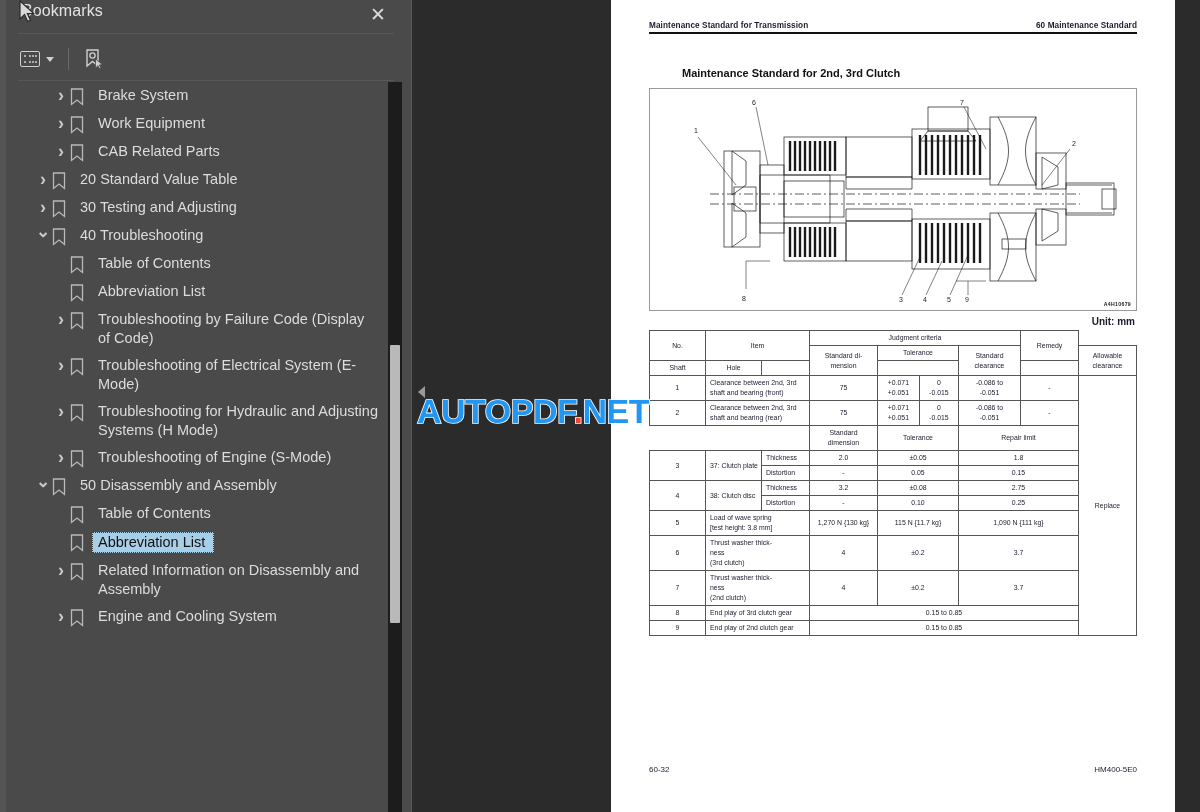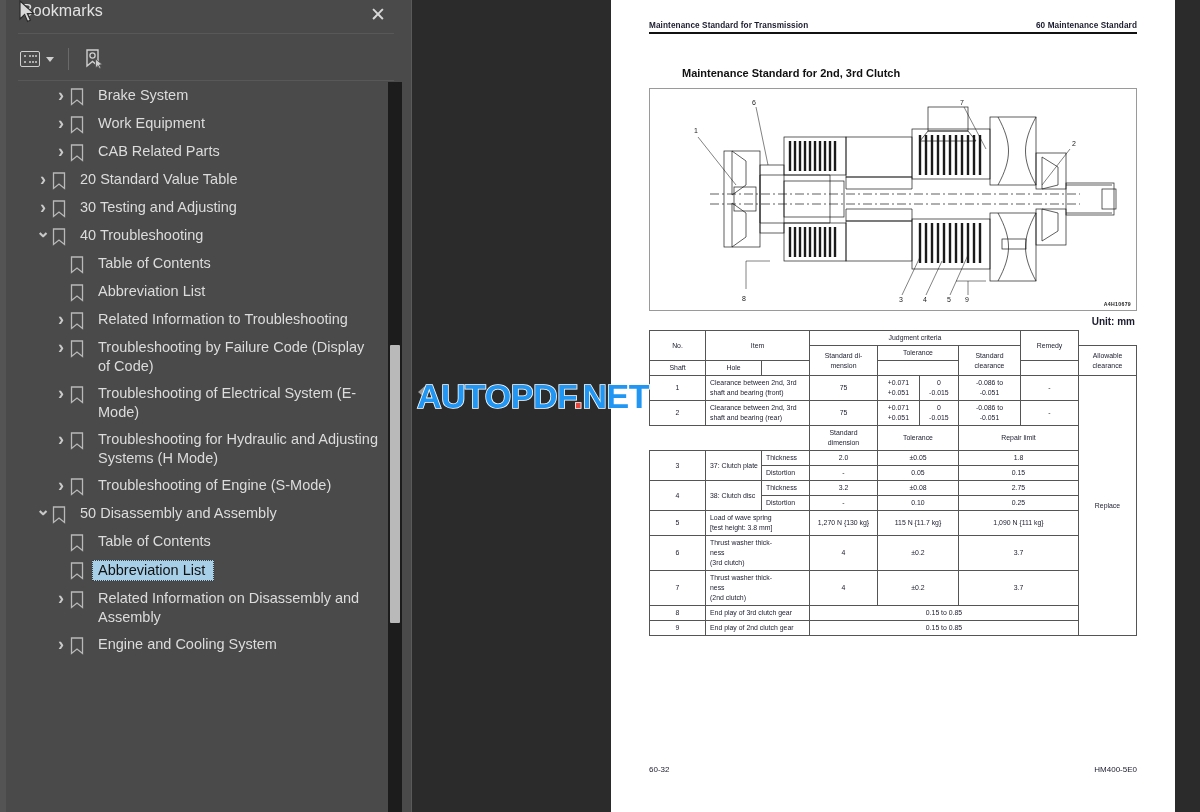--- a/index.html
+++ b/index.html
@@ -154,21 +154,21 @@
   #spec-table .lft { text-align: left; padding-left: 4px; }
   #spec-table .nb { border: none; }
   .pg-foot {
     position: absolute; left: 38px; top: 765px; width: 488px;
     display: flex; justify-content: space-between;
     font-size: 8px; font-weight: normal; color: #1b1b2e;
   }
 
   
   #watermark {
-    position: absolute; left: 417px; top: 377px;
+    position: absolute; left: 417px; top: 392px;
     font-size: 34px; font-weight: bold; letter-spacing: -0.5px;
     color: #2196f3; -webkit-text-stroke: 1.6px #ffffff;
     paint-order: stroke fill; white-space: nowrap; pointer-events: none;
   }
   #watermark .dot { color: #e8453c; }
 
   
   #cursor { position: absolute; left: 18px; top: 0px; pointer-events: none; }
 </style>
 </head>
@@ -262,29 +262,20 @@
           </span>
           <span class="node-label">Table of Contents</span>
         </div>
         <div class="node lvl1 noc">
           <span class="bm-icon">
             <svg width="14" height="18" viewBox="0 0 14 18">
               <path d="M1.5 1 h11 v15.5 l-5.5 -4.4 L1.5 16.5 Z" fill="none" stroke="#b9b9b9" stroke-width="1.3"></path>
             </svg>
           </span>
           <span class="node-label">Abbreviation List</span>
-        </div>
-        <div class="node lvl1">
-          <span class="chev collapsed"></span>
-          <span class="bm-icon">
-            <svg width="14" height="18" viewBox="0 0 14 18">
-              <path d="M1.5 1 h11 v15.5 l-5.5 -4.4 L1.5 16.5 Z" fill="none" stroke="#b9b9b9" stroke-width="1.3"></path>
-            </svg>
-          </span>
-          <span class="node-label">Related Information to Troubleshooting</span>
         </div>
         <div class="node lvl1">
           <span class="chev collapsed"></span>
           <span class="bm-icon">
             <svg width="14" height="18" viewBox="0 0 14 18">
               <path d="M1.5 1 h11 v15.5 l-5.5 -4.4 L1.5 16.5 Z" fill="none" stroke="#b9b9b9" stroke-width="1.3"></path>
             </svg>
           </span>
           <span class="node-label">Troubleshooting by Failure Code (Display of Code)</span>
         </div>

